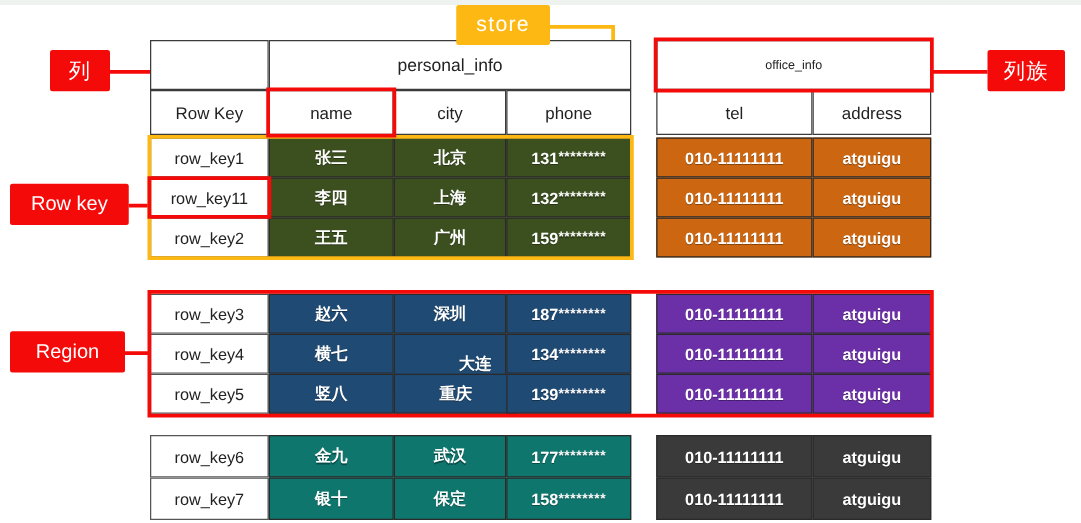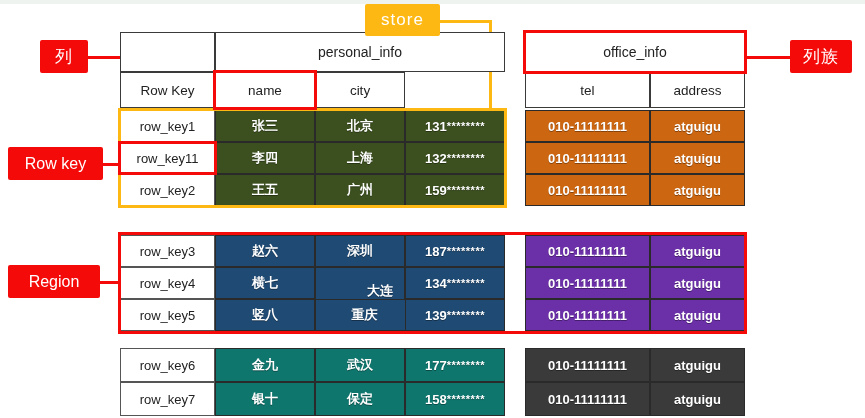--- a/index.html
+++ b/index.html
@@ -79,22 +79,23 @@
   <div class="ln orange" style="left:437px;top:20px;width:55px;height:3px;"></div>
   <div class="ln orange" style="left:489px;top:20px;width:3px;height:92px;"></div>
 
   <div class="cell hdr" style="left:120px;top:32px;width:95px;height:40px;"></div>
 
   <div class="cell hdr" style="left:215px;top:32px;width:290px;height:40px;font-size:14px;">personal_info</div>
 
   <div class="cell hdr" style="left:120px;top:72px;width:95px;height:36px;">Row Key</div>
   <div class="cell hdr" style="left:215px;top:72px;width:100px;height:36px;">name</div>
   <div class="cell hdr" style="left:315px;top:72px;width:90px;height:36px;">city</div>
+  <div class="cell hdr" style="left:405px;top:72px;width:100px;height:36px;">phone</div>
 
-  <div class="cell hdr" style="left:525px;top:32px;width:220px;height:40px;font-size:14px;">office_info</div>
+  <div class="cell hdr" style="left:525px;top:32px;width:220px;height:40px;font-size:10px;">office_info</div>
   <div class="cell hdr" style="left:525px;top:72px;width:125px;height:36px;">tel</div>
   <div class="cell hdr" style="left:650px;top:72px;width:95px;height:36px;">address</div>
 
   <div class="cell rowkey" style="left:120px;top:110px;width:95px;height:32px;">row_key1</div>
   <div class="cell data green" style="left:215px;top:110px;width:100px;height:32px;">张三</div>
   <div class="cell data green" style="left:315px;top:110px;width:90px;height:32px;">北京</div>
   <div class="cell data green phone" style="left:405px;top:110px;width:100px;height:32px;">
       <span>131</span>
       <sup>********</sup>
     </div>

